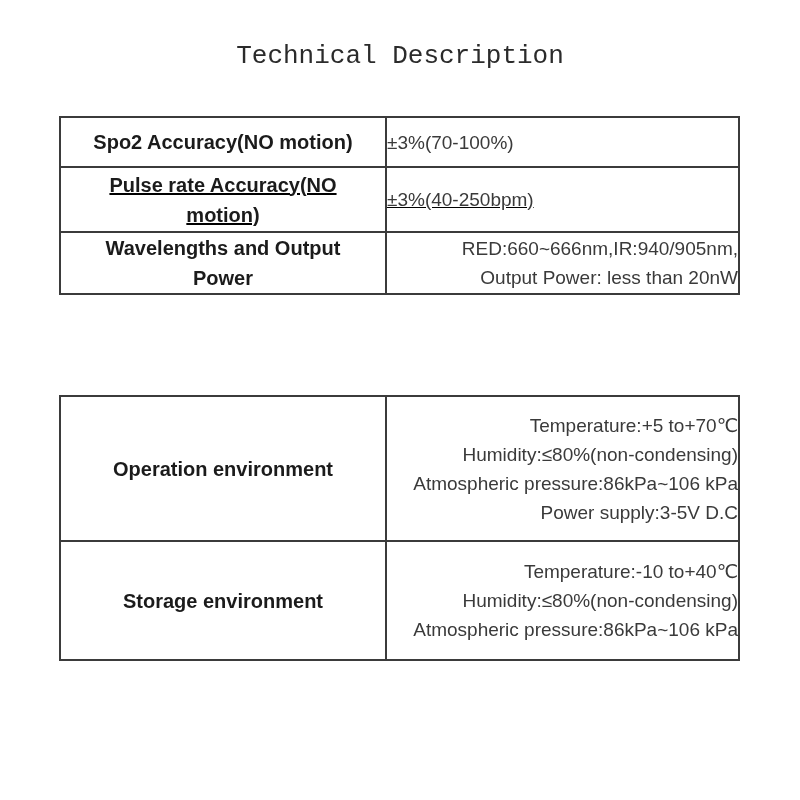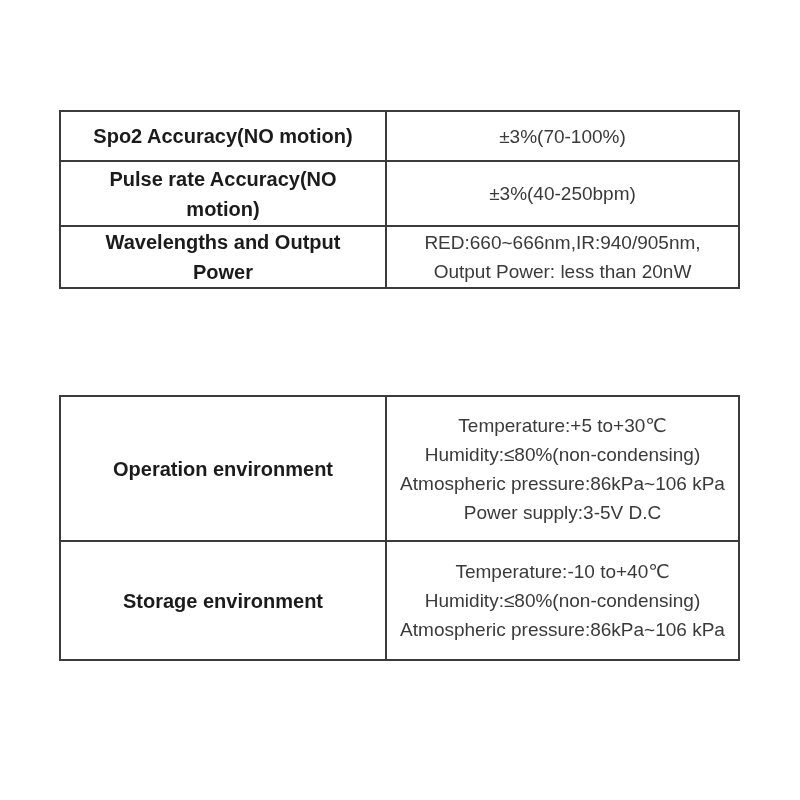--- a/index.html
+++ b/index.html
@@ -31,21 +31,21 @@
   #title-technical { top: 40px; }
   #title-environment { top: 329px; }
 
   table.spec-table {
     position: absolute;
     left: 59px;
     border-collapse: collapse;
     table-layout: fixed;
     width: 679px;
   }
-  #table-technical { top: 110px; }
+  #table-technical { top: 116px; }
   #table-environment { top: 395px; }
 
   table.spec-table td {
     border: 2px solid #3b3b3b;
     vertical-align: middle;
     padding: 0;
     overflow: hidden;
   }
   col.col-label { width: 326px; }
   col.col-value { width: 353px; }
@@ -59,34 +59,35 @@
     font-weight: 700;
     font-size: 20px;
     line-height: 30px;
     color: #1b1b1b;
   }
   td.value-cell {
     font-size: 19px;
     line-height: 29px;
     color: #3a3a3a;
   }
-  td.value-center { text-align: center; }
-  td.value-left   { text-align: center; padding-left: 13px; padding-right: 4px; }
+  td.value-center { text-align: left; }
+  td.value-left   { text-align: right; padding-left: 13px; padding-right: 4px; }
 
   #table-technical tr.row-0 { height: 50px; }
-  #table-technical tr.row-1 { height: 65px; }
+  #table-technical tr.row-1 { height: 65px; text-decoration: underline; }
   #table-technical tr.row-2 { height: 59px; }
   #table-environment tr.row-0 { height: 145px; }
   #table-environment tr.row-1 { height: 119px; }
 </style>
 </head>
 <body>
 
 <div id="page">
 
+  <div class="section-title" id="title-technical">Technical Description</div>
 
   <table class="spec-table" id="table-technical">
     <colgroup>
       <col class="col-label">
       <col class="col-value">
     </colgroup>
     <tbody>
       <tr class="row-0">
         <td class="label-cell">
           <span class="cell-text">Spo2 Accuracy(NO motion)</span>
@@ -122,21 +123,21 @@
     <colgroup>
       <col class="col-label">
       <col class="col-value">
     </colgroup>
     <tbody>
       <tr class="row-0">
         <td class="label-cell">
           <span class="cell-text">Operation environment</span>
         </td>
         <td class="value-cell value-left">
-          <span class="cell-text">Temperature:+5 to+30℃
+          <span class="cell-text">Temperature:+5 to+70℃
 Humidity:≤80%(non-condensing)
 Atmospheric pressure:86kPa~106 kPa
 Power supply:3-5V D.C</span>
         </td>
       </tr>
       <tr class="row-1">
         <td class="label-cell">
           <span class="cell-text">Storage environment</span>
         </td>
         <td class="value-cell value-left">

